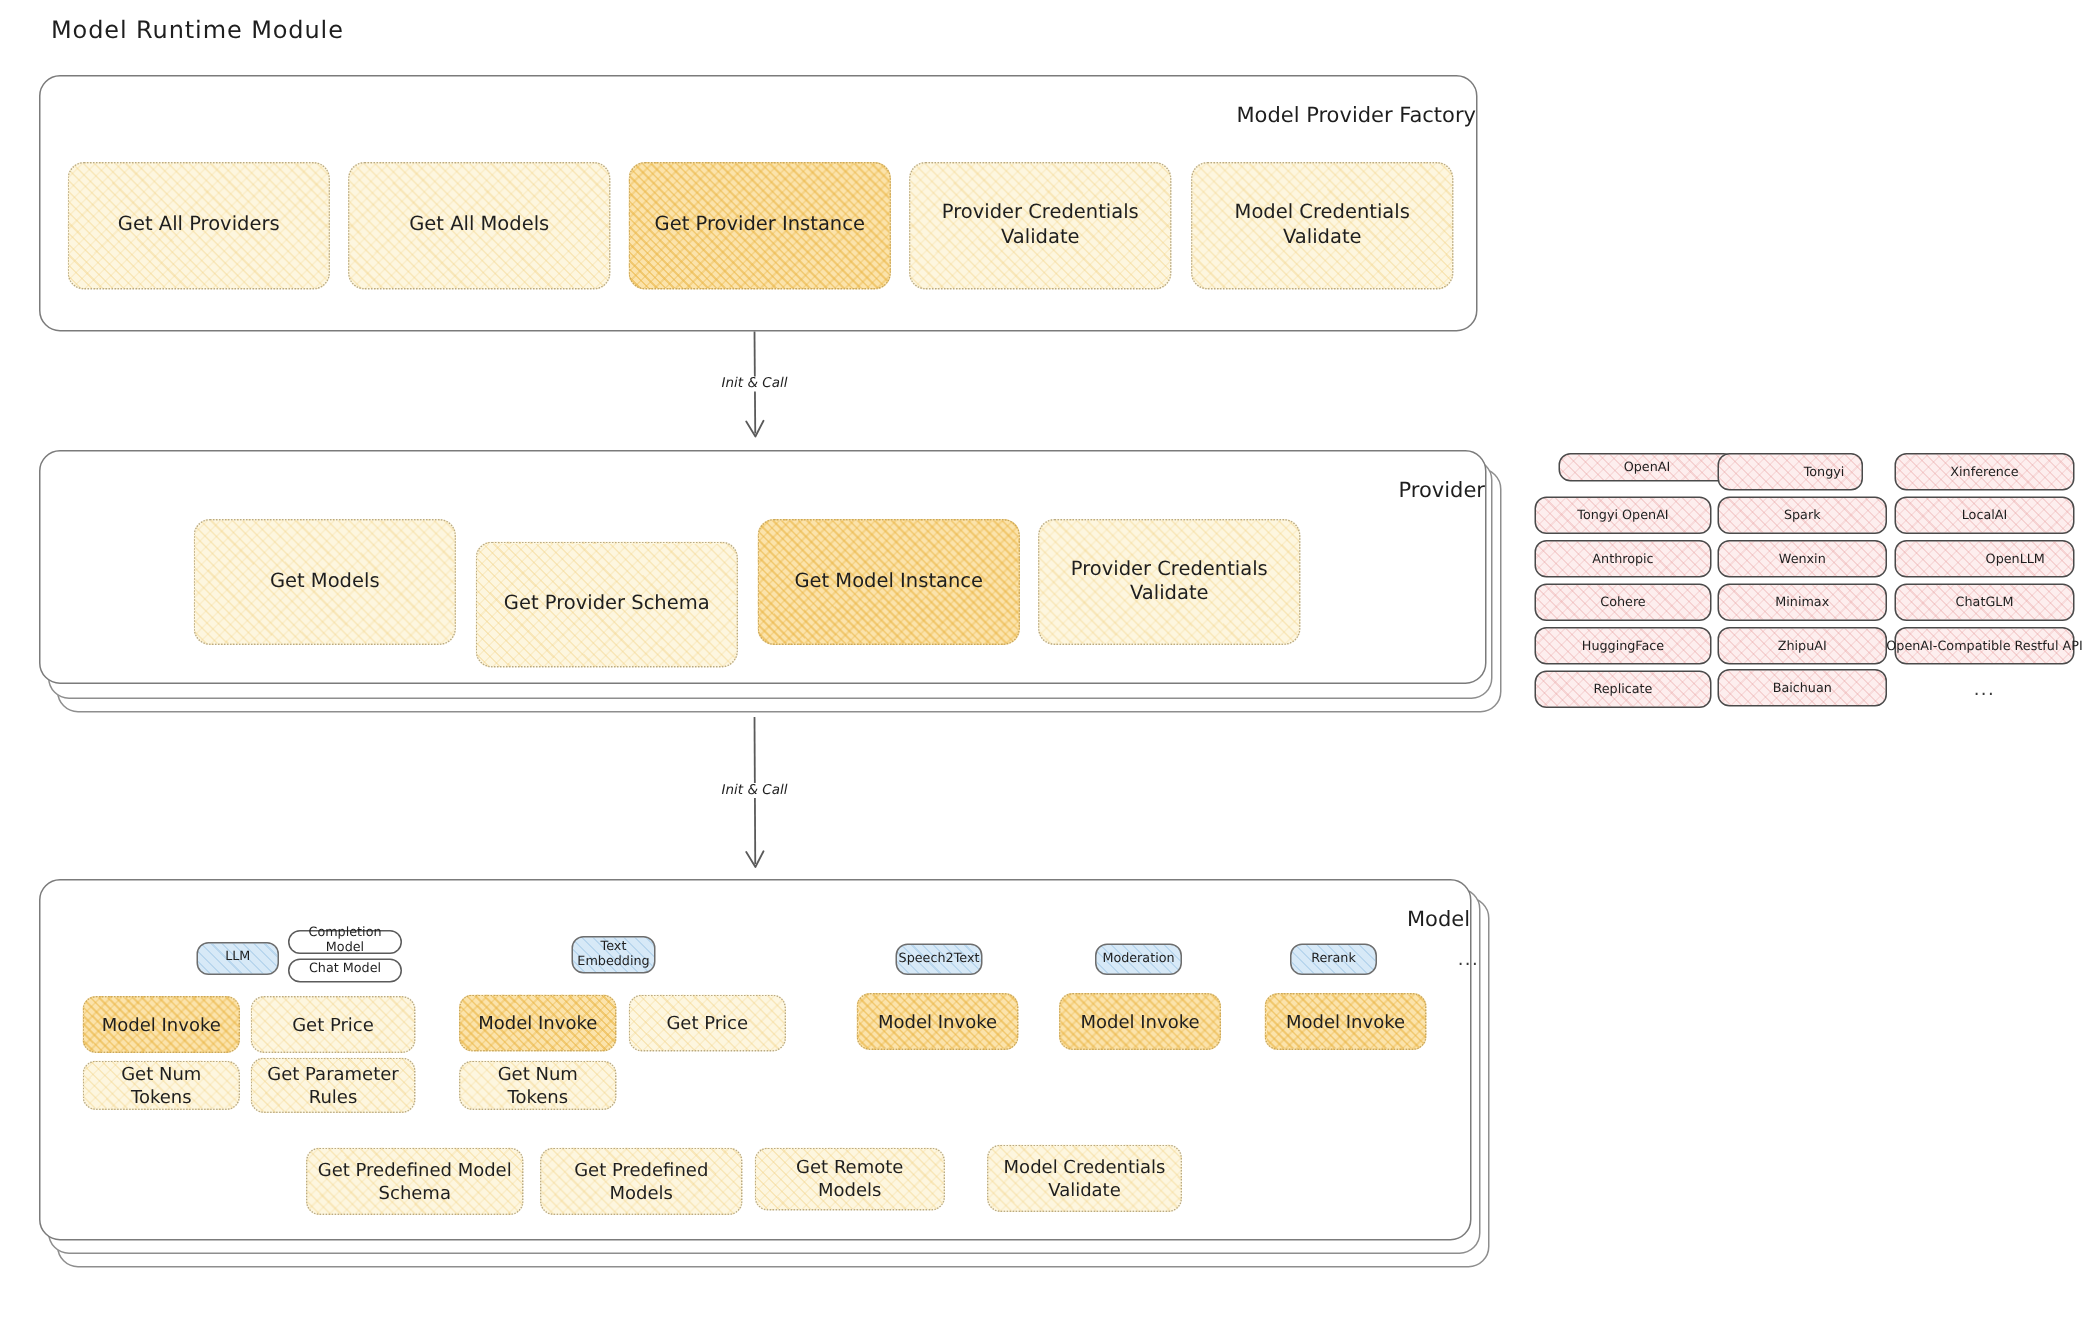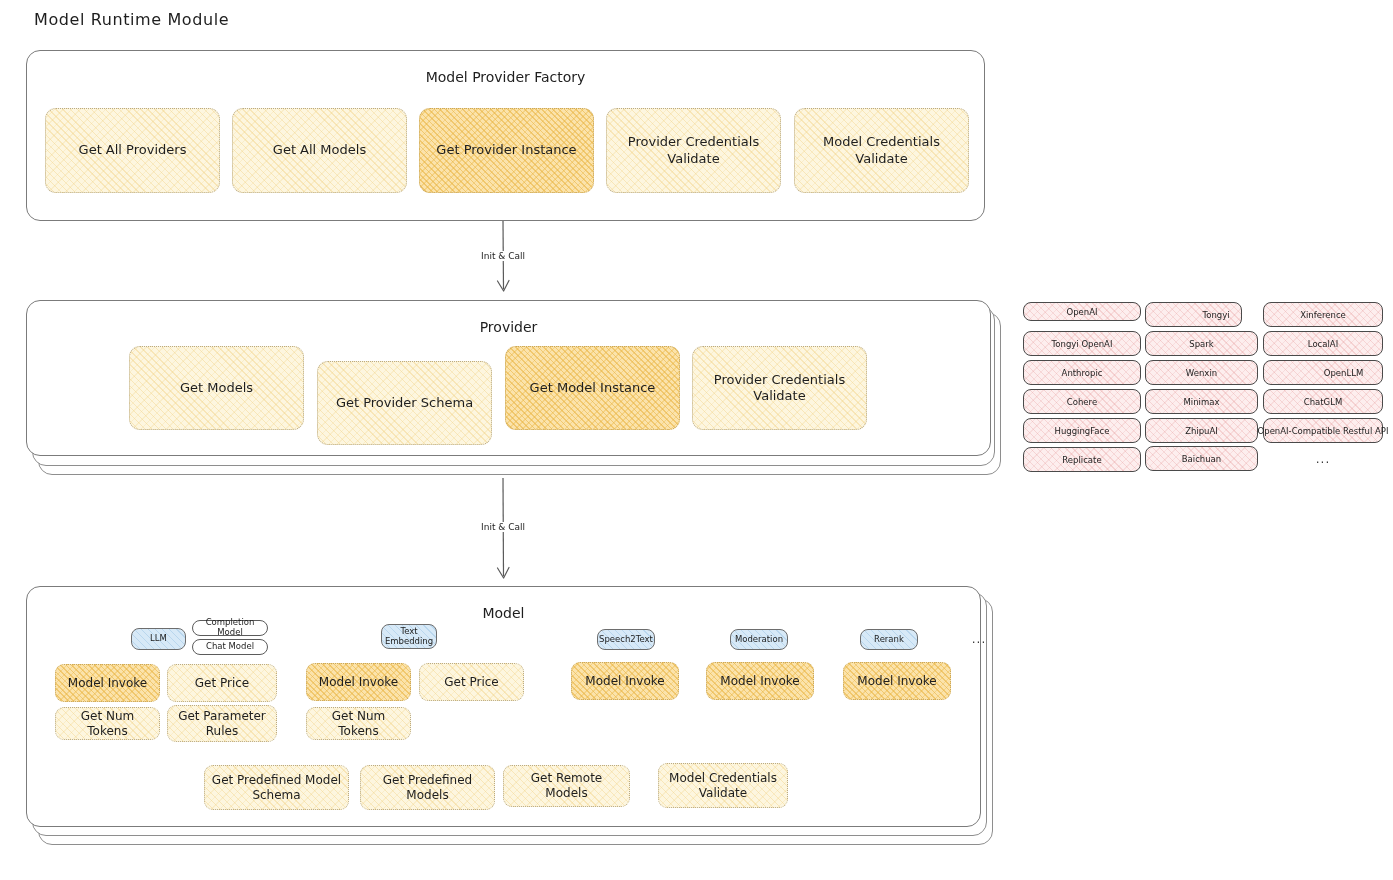--- a/index.html
+++ b/index.html
@@ -23,21 +23,21 @@
   
   .frame{
     position:absolute;
     border:1.3px solid #7b7b7b;
     border-radius:14px;
     background:#ffffff;
     box-sizing:border-box;
   }
   .frame .frame-title{
     position:absolute;left:0;right:0;top:18px;
-    text-align:center;font-size:14px;color:#1e1e1e;
+    text-align:right;font-size:14px;color:#1e1e1e;
   }
   
   .deck{
     position:absolute;
     border:1.3px solid #8e8e8e;
     border-radius:14px;
     background:#ffffff;
     box-sizing:border-box;
   }
 
@@ -99,21 +99,21 @@
   .ellipsis{
     position:absolute;font-size:12px;color:#3a3a3a;letter-spacing:1px;
     display:flex;align-items:center;justify-content:center;
   }
 
   
   .arrow{position:absolute;}
   .arrow .lbl{
     position:absolute;left:50%;transform:translateX(-50%);
     font-size:9px;color:#1e1e1e;white-space:nowrap;
-    background:#fff;padding:0 3px;
+    background:#fff;padding:0 3px;font-style:italic;
   }
   svg{display:block;overflow:visible;}
 </style>
 </head>
 <body>
 
 <div class="canvas">
 
   <div id="page-title">Model Runtime Module</div>
 
@@ -159,21 +159,21 @@
     <div class="chip hl" style="left:478px;top:45px;width:175px;height:84px;">
       <span>Get Model Instance</span>
     </div>
     <div class="chip" style="left:665px;top:45px;width:175px;height:84px;">
       <span>Provider Credentials Validate</span>
     </div>
   </div>
 
   <div style="position:absolute;left:1023px;top:300px;width:360px;height:180px;">
 
-    <div class="pill" style="left:0px;top:2px;width:118px;height:19px;">
+    <div class="pill" style="left:16px;top:2px;width:118px;height:19px;">
       <span>OpenAI</span>
       </div>
     <div class="pill" style="left:0px;top:31px;width:118px;height:25px;">
       <span>Tongyi OpenAI</span>
       </div>
     <div class="pill" style="left:0px;top:60px;width:118px;height:25px;">
       <span>Anthropic</span>
       </div>
     <div class="pill" style="left:0px;top:89px;width:118px;height:25px;">
       <span>Cohere</span>

